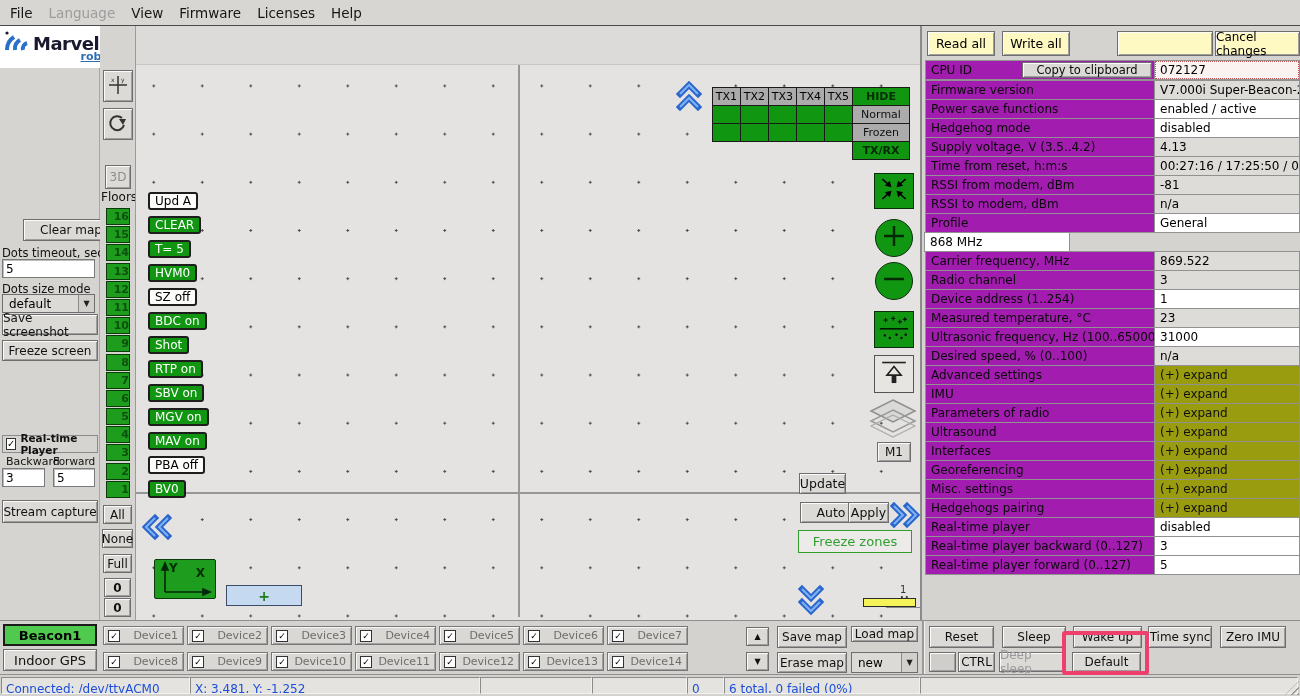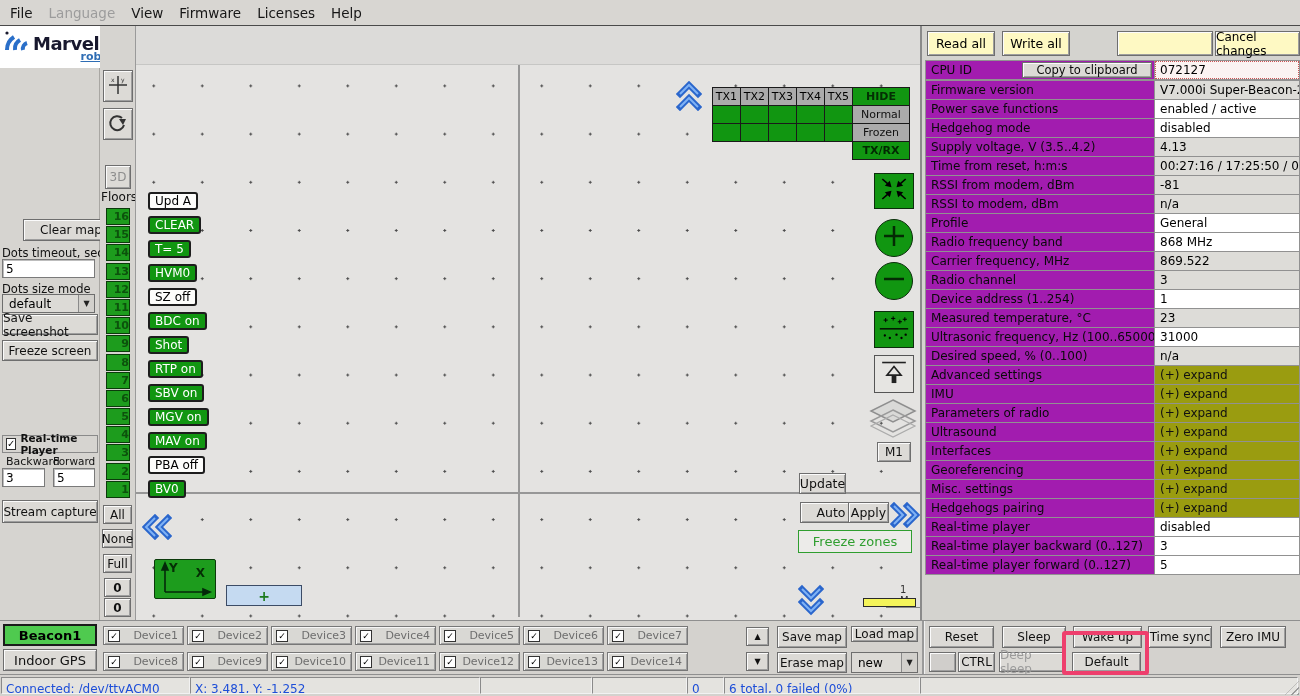--- a/index.html
+++ b/index.html
@@ -515,21 +515,20 @@
             <div class="plabel">RSSI to modem, dBm</div>
             <div class="pval ro">n/a</div>
           </div>
         
           <div class="prow">
             <div class="plabel">Profile</div>
             <div class="pval rw">General</div>
           </div>
         
           <div class="prow">
-            <div class="plabel">Radio frequency band</div>
             <div class="pval rw">868 MHz</div>
           </div>
         
           <div class="prow">
             <div class="plabel">Carrier frequency, MHz</div>
             <div class="pval ro">869.522</div>
           </div>
         
           <div class="prow">
             <div class="plabel">Radio channel</div>

